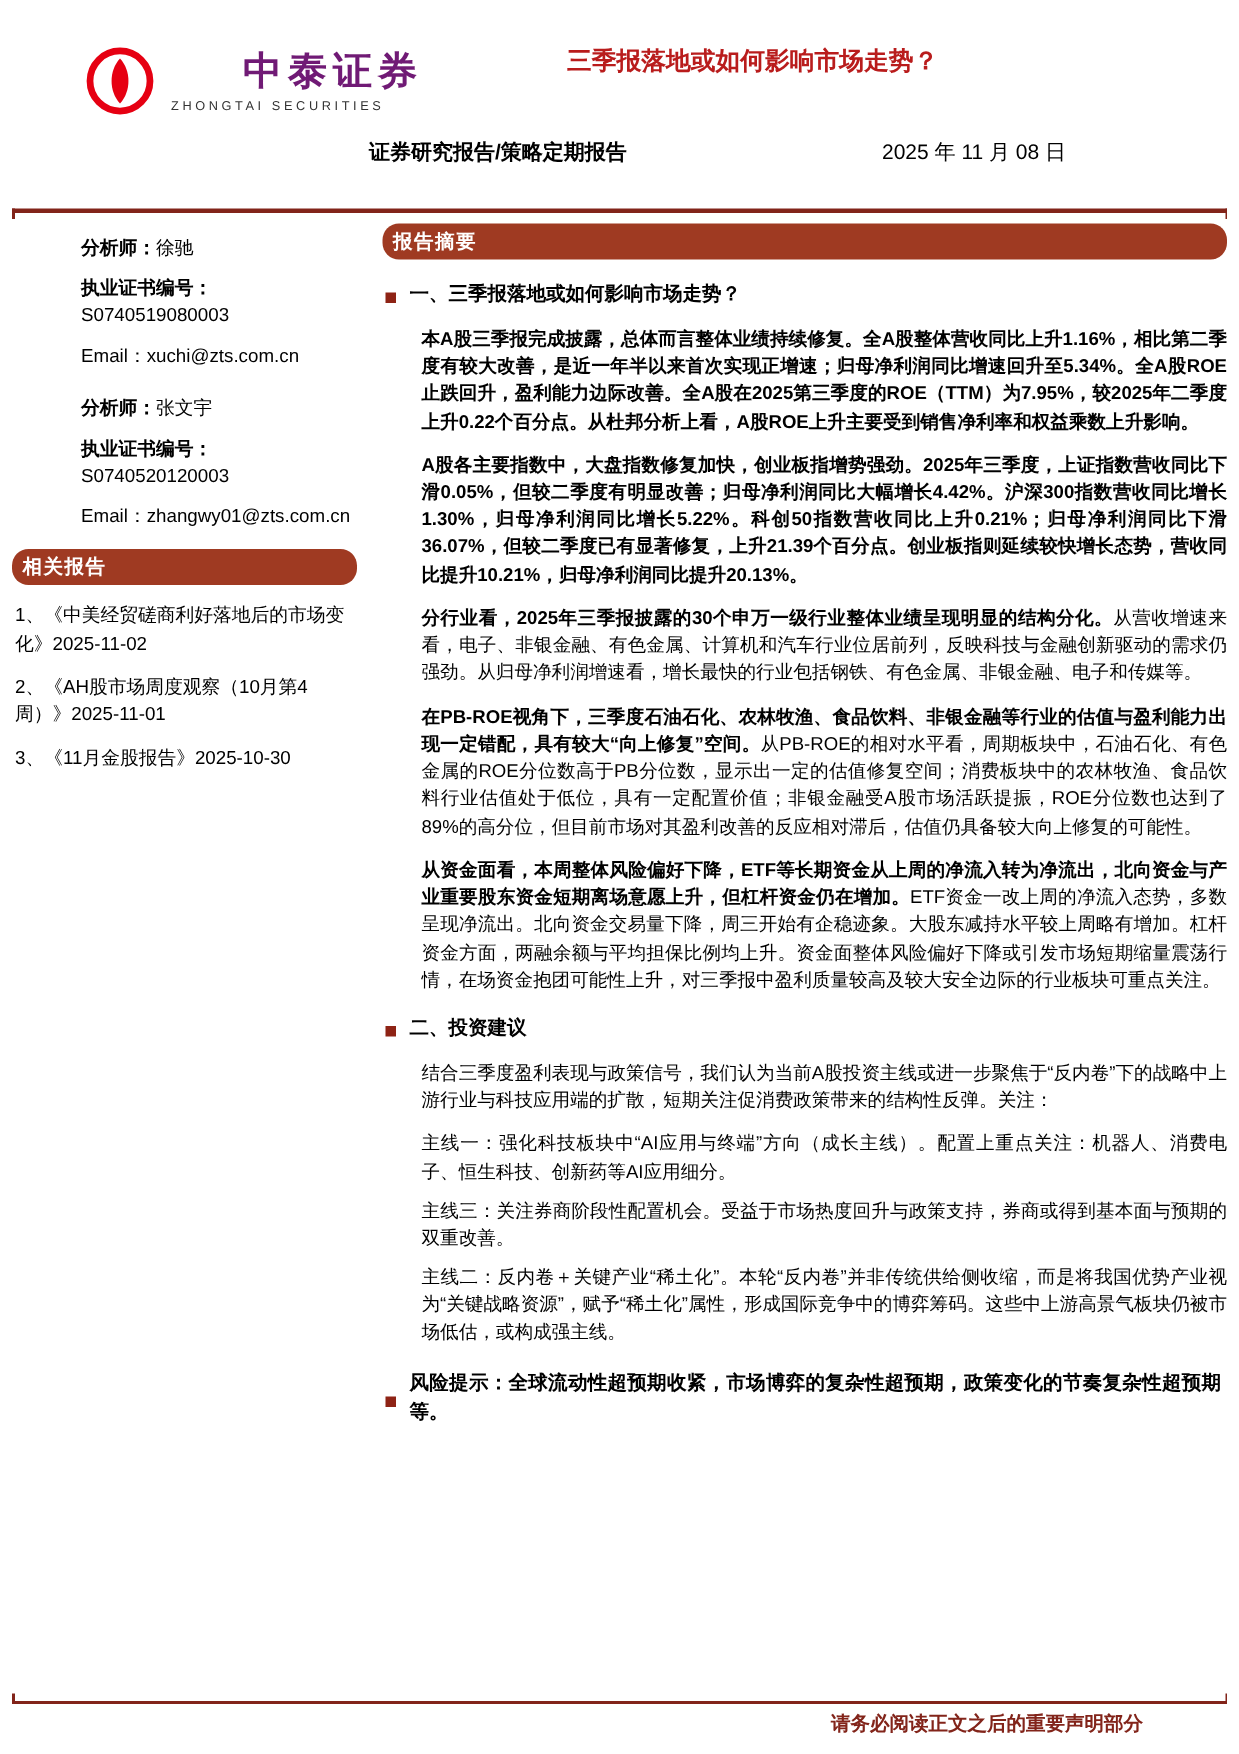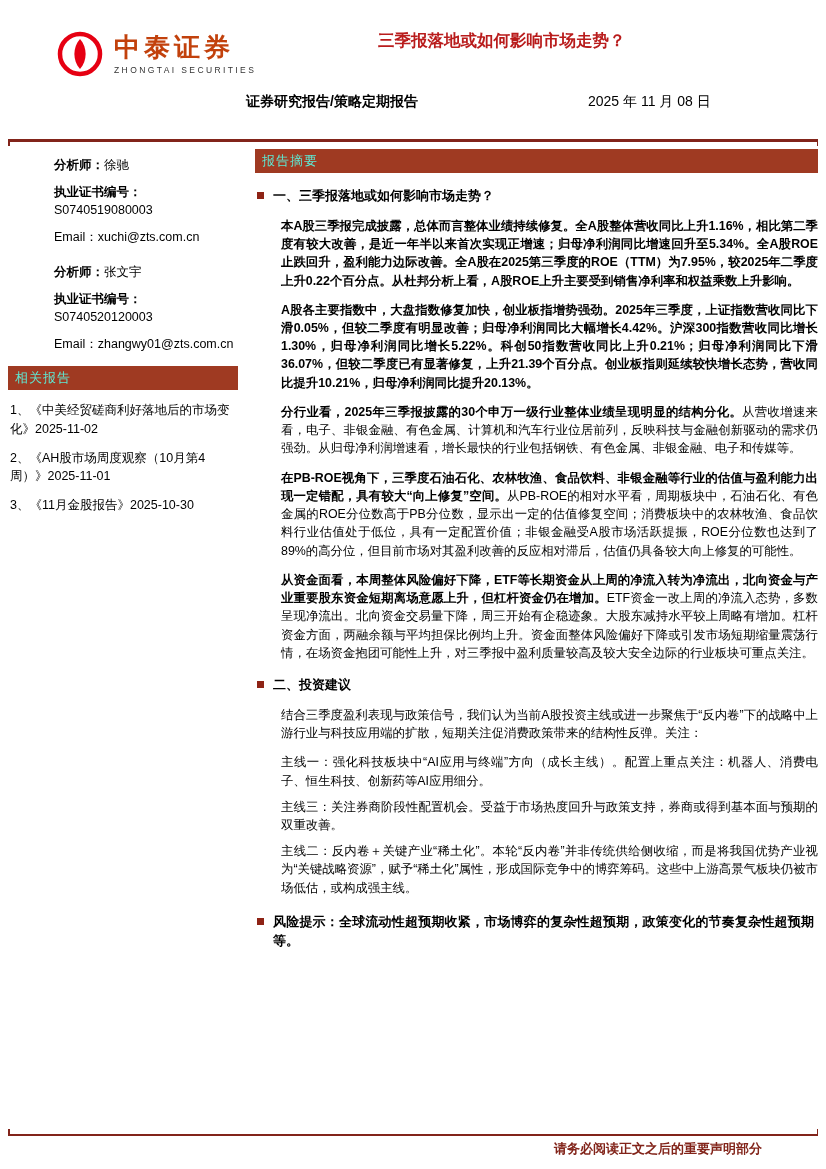--- a/index.html
+++ b/index.html
@@ -5,21 +5,21 @@
   * { margin:0; padding:0; box-sizing:border-box; }
   html,body { background:#ffffff; }
   .page {
     position:relative; width:826px; height:1169px; background:#fff;
     font-family:"Liberation Sans","DejaVu Sans",sans-serif; color:#000; overflow:hidden;
   }
 
   
   .logo { position:absolute; left:56px; top:30px; display:flex; align-items:center; gap:10px; }
   .logo svg { display:block; }
-  .logo-cn { font-size:26px; font-weight:bold; letter-spacing:4px; color:#c2410c; line-height:1.1; }
+  .logo-cn { font-size:26px; font-weight:bold; letter-spacing:4px; color:#701a75; line-height:1.1;margin-left:48px; }
   .logo-en { font-size:8.5px; letter-spacing:2.4px; color:#333; margin-top:3px; }
   .title { position:absolute; left:378px; top:30px; font-size:16.5px; font-weight:bold; color:#b91c1c; }
   .report-type { position:absolute; left:246px; top:93px; font-size:14px; font-weight:bold; }
   .report-date { position:absolute; left:588px; top:93px; font-size:14px; }
 
   .top-rule,.bottom-rule { position:absolute; left:8px; right:8px; height:2.5px; background:#82241a; }
   .top-rule { top:139px; }
   .bottom-rule { bottom:33px; }
   .top-rule::before,.top-rule::after,
   .bottom-rule::before,.bottom-rule::after {
@@ -29,28 +29,28 @@
   .bottom-rule::before { left:0; bottom:0; } .bottom-rule::after { right:0; bottom:0; }
 
   
   .columns { position:absolute; left:8px; top:149px; width:810px; display:flex; gap:17px; align-items:flex-start; }
 
   
   .sidebar { width:230px; font-size:12.5px; }
   .analyst { padding:7px 2px 0 2px; line-height:1.45;margin-left:44px; }
   .a-line { margin-bottom:9px; }
   .lbl { font-weight:bold; }
-  .bar { background:#9F3A22; color:#5eead4; font-weight:normal; font-size:13px; padding:3px 7px; letter-spacing:1px; }
+  .bar { background:#9F3A22; color:#ffffff; font-weight:bold; font-size:13px; padding:3px 7px; letter-spacing:1px;border-radius:11px; }
   .related-bar { margin-top:13px; }
   .related-list { padding:11px 2px 0 2px; line-height:1.5; }
   .related-item { margin-bottom:10px; }
 
   
   .main { width:563px; }
-  .sec-heading { display:flex; gap:9px; margin:14px 0 0 2px; font-size:13px; font-weight:bold; line-height:1.45; }
+  .sec-heading { display:flex; gap:9px; margin:14px 0 0 2px; font-size:13px; font-weight:bold; line-height:1.45;align-items:center; }
   .bullet { flex:0 0 auto; width:7px; height:7px; background:#8E2315; margin-top:5px; }
   .sec-heading-text { text-align:justify; }
   .para { margin:11px 0 11px 26px; font-size:12.4px; line-height:1.47; text-align:justify; }
   .para.tight { margin-top:8px; margin-bottom:8px; }
   .b { font-weight:bold; }
   .risk { margin-top:16px; padding-right:4px; }
 
   
   .disclaimer { position:absolute; right:64px; bottom:11px; font-size:13px; font-weight:bold; color:#82241a;text-align:center; }
 </style>

